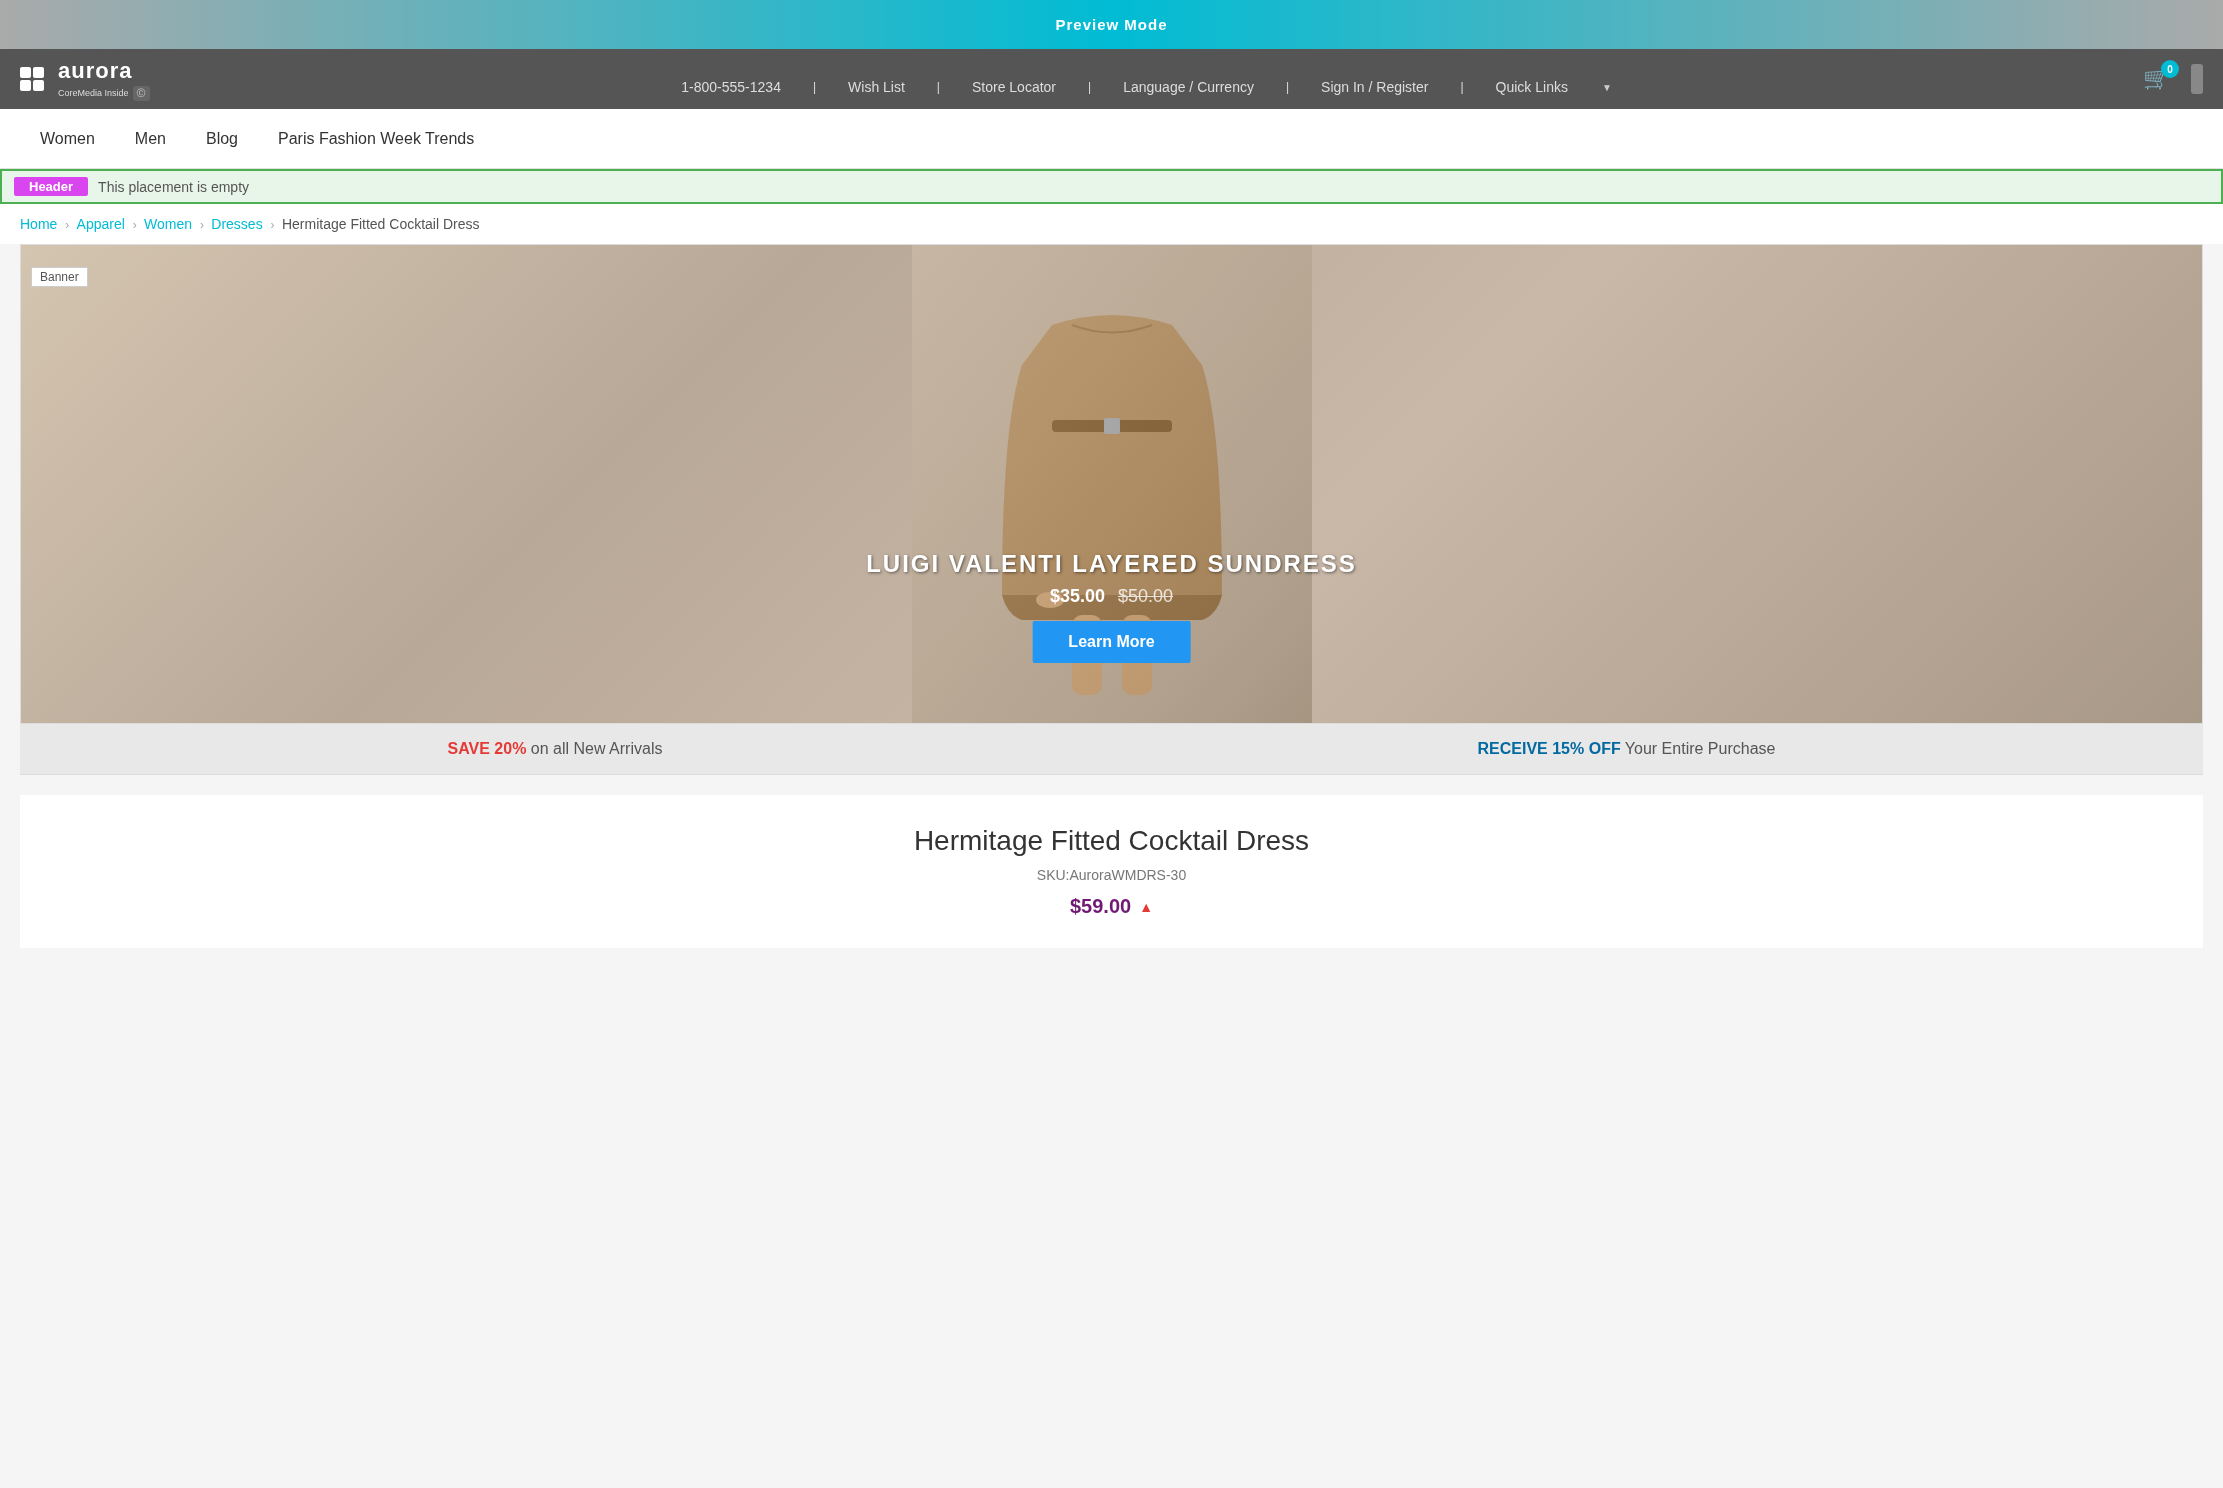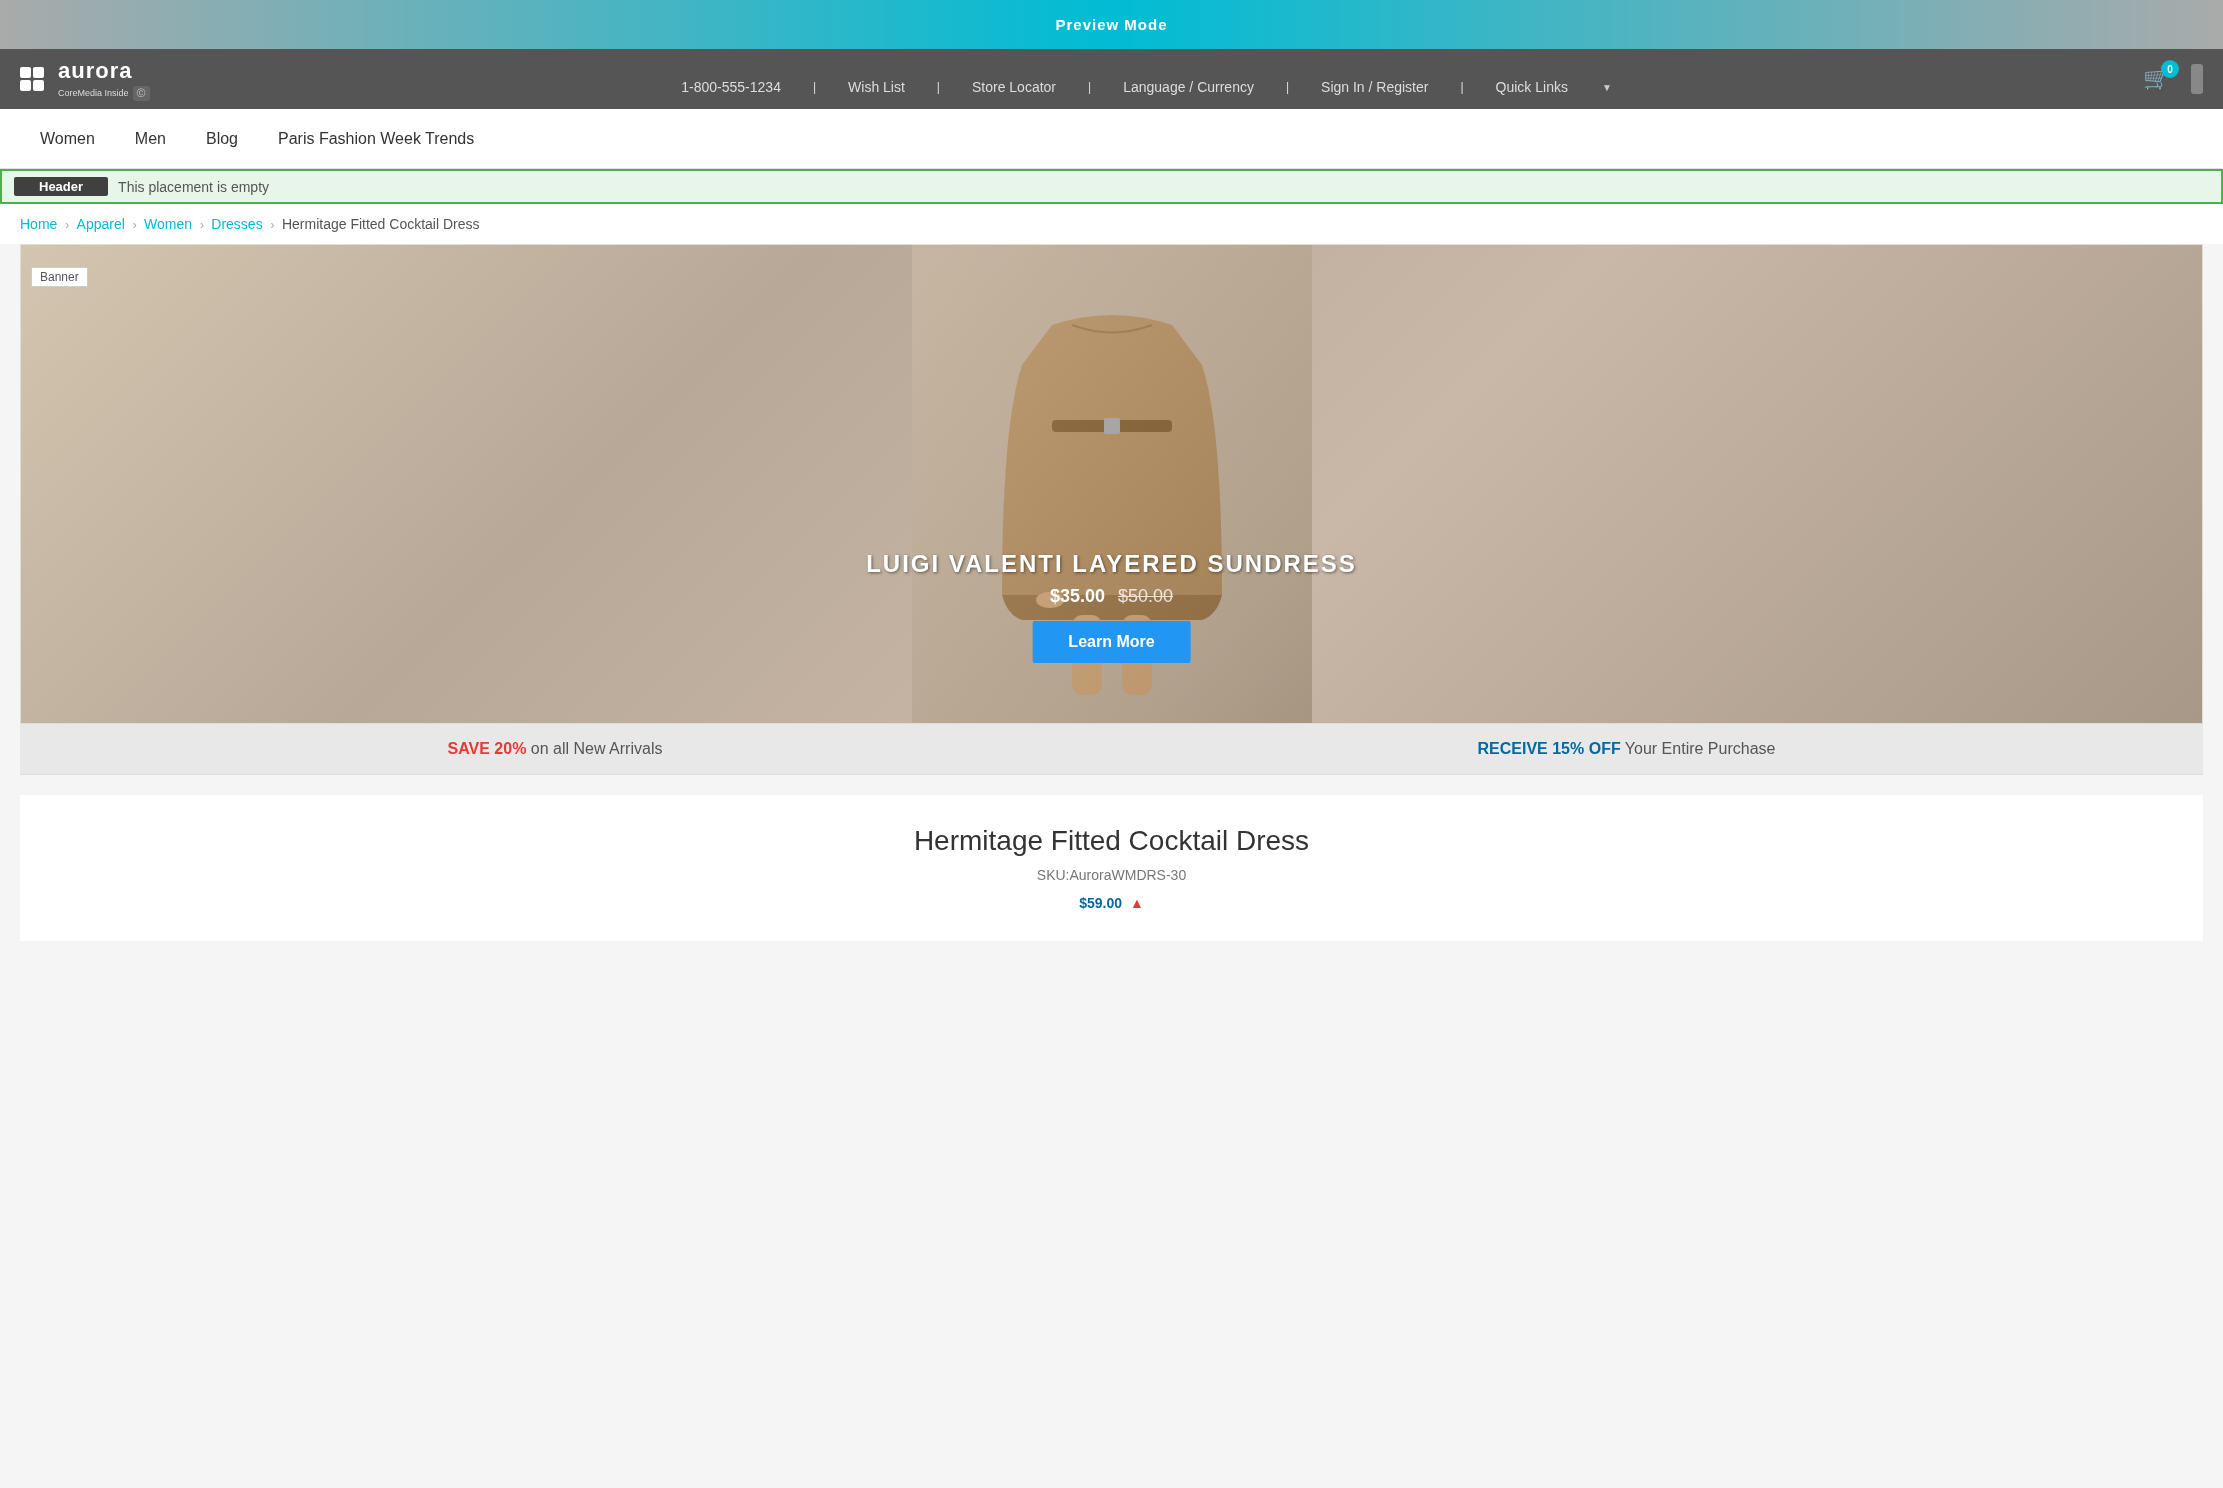--- a/index.html
+++ b/index.html
@@ -193,25 +193,25 @@
     
     .header-placement {
       background: #e8f5e9;
       border: 2px solid #4caf50;
       display: flex;
       align-items: center;
       padding: 6px 12px;
       gap: 10px;
     }
     .placement-label {
-      background: #404040;
+      background: #d946ef;
       color: #fff;
       font-size: 13px;
       font-weight: bold;
-      padding: 2px 25px;
+      padding: 2px 15px;
       border-radius: 2px;
     }
     .placement-text {
       color: #555;
       font-size: 14px;
     }
 
     
     .breadcrumb {
       padding: 12px 20px;
@@ -363,23 +363,23 @@
       font-size: 14px;
       margin-bottom: 12px;
     }
     .product-price-row {
       display: flex;
       align-items: center;
       justify-content: center;
       gap: 8px;
     }
     .product-price {
-      font-size: 14px;
-      font-weight: bold;
-      color: #0369a1;
+      font-size: 20px;
+      font-weight: bold;
+      color: #701a75;
     }
     .price-arrow {
       color: #e53935;
       font-size: 14px;
     }
   </style>
 </head>
 <body>
 
 <div class="preview-bar">

